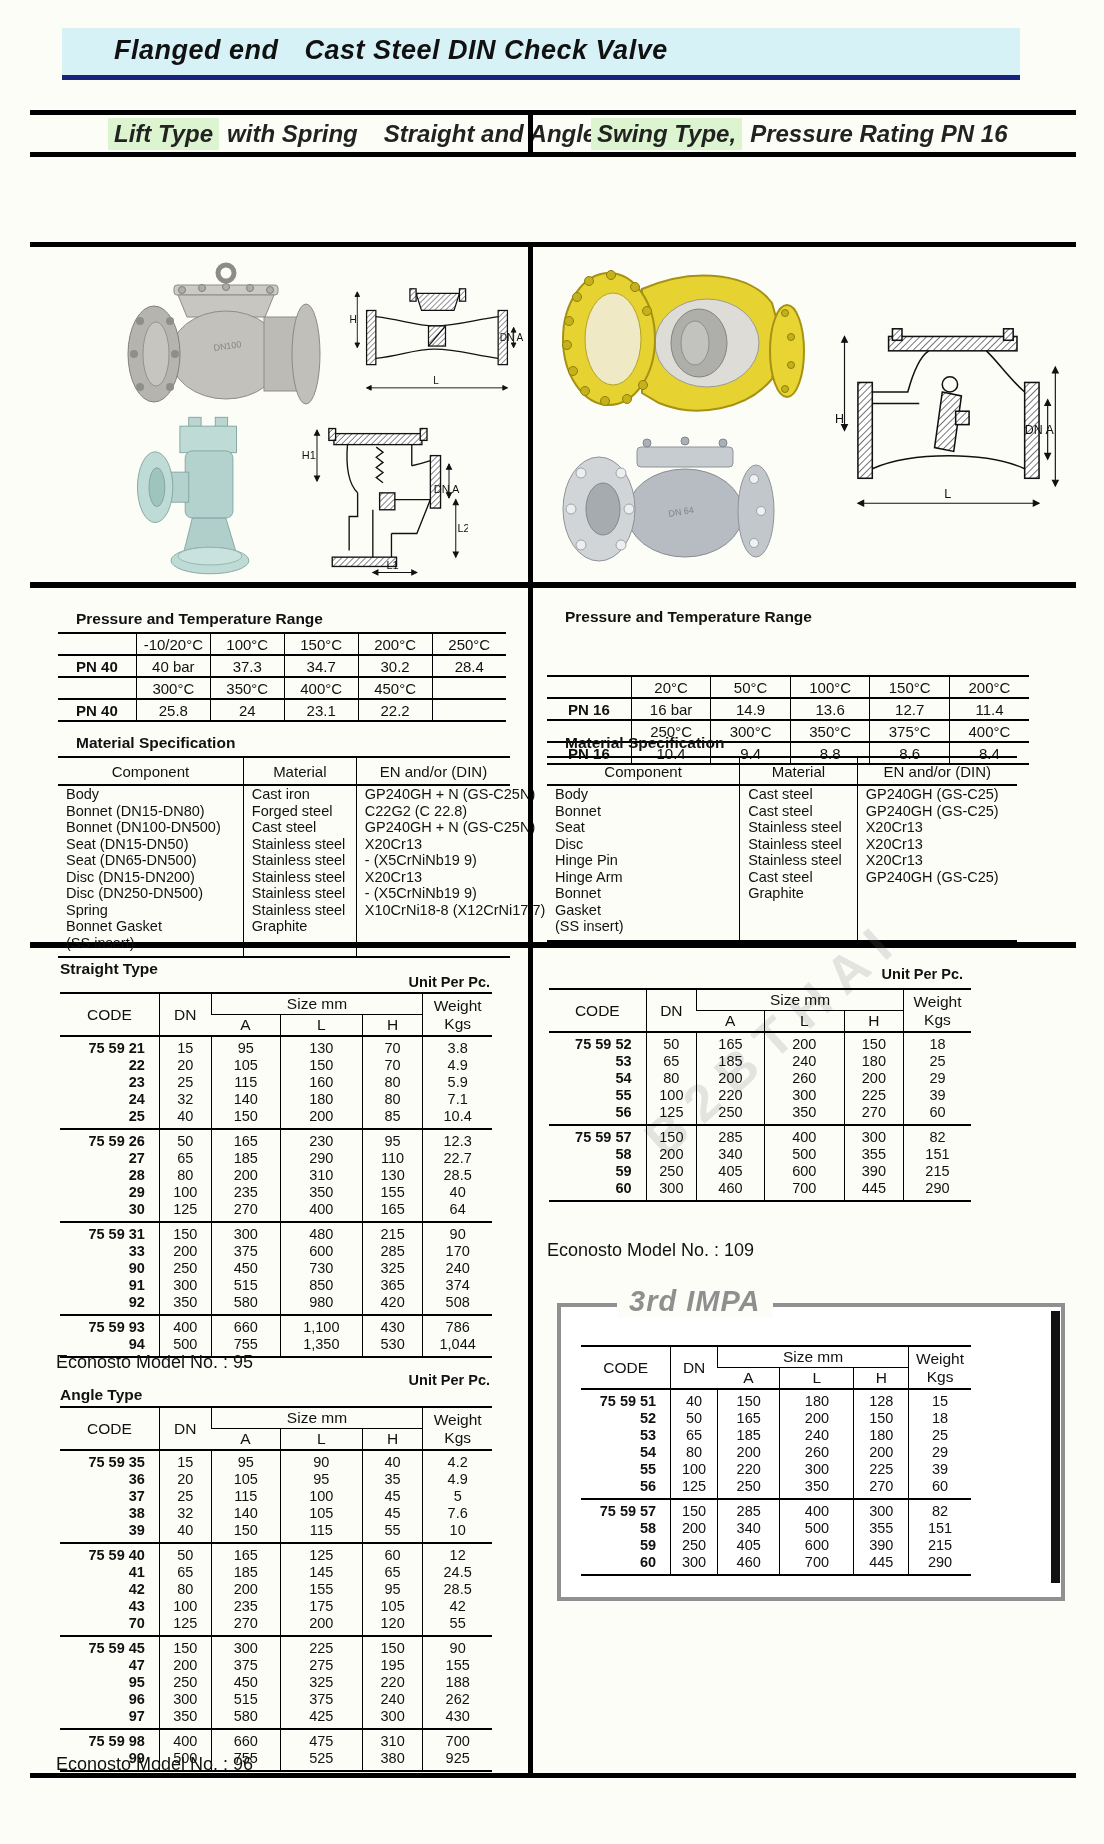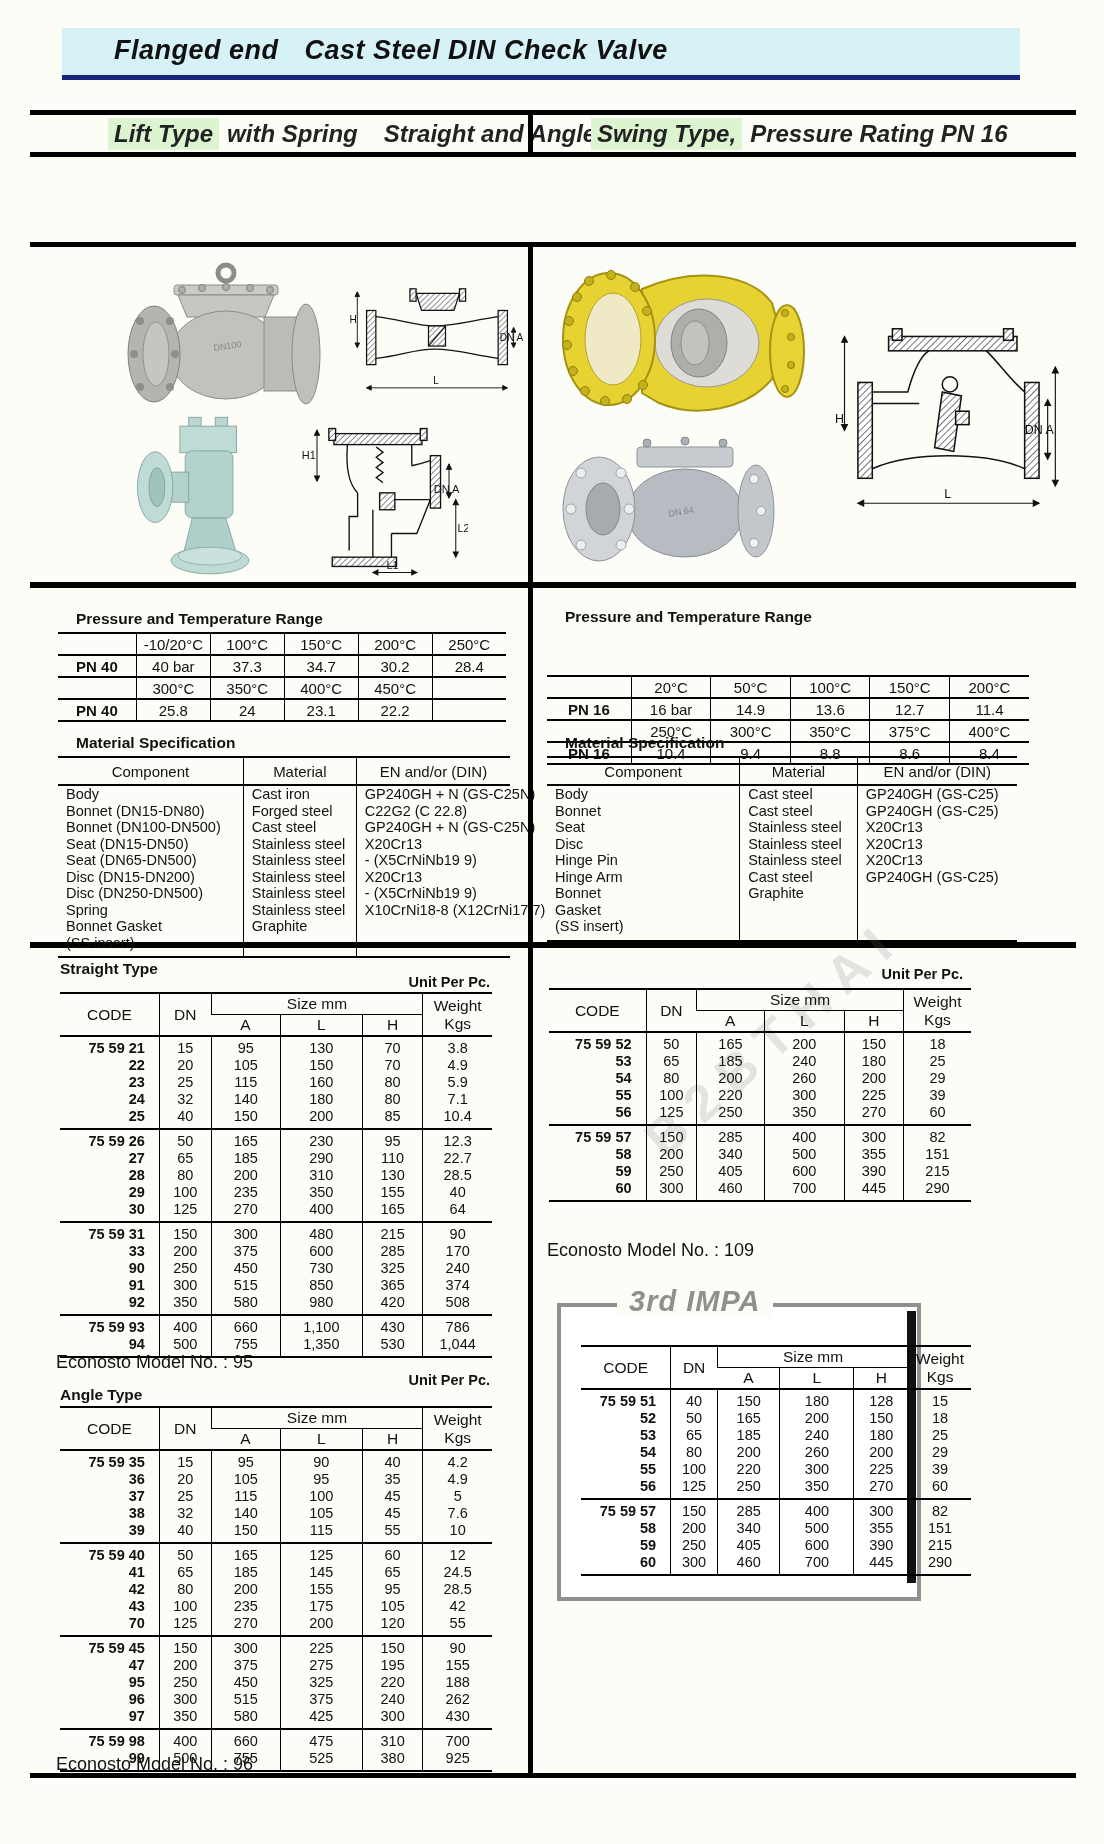--- a/index.html
+++ b/index.html
@@ -67,21 +67,21 @@
   table.dim th + th, table.dim td + td{border-left:1.5px solid #000;}
   table.dim th[rowspan]{border-left:1.5px solid #000;}
   table.dim th:first-child{border-left:none;}
   table.dim tbody{border-top:2px solid #000;}
   table.dim td{font-size:14.5px;line-height:17px;text-align:center;padding:0;white-space:nowrap;}
   table.dim td.code{text-align:right;padding-right:14px;font-weight:bold;}
   table.dim tbody tr:first-child td{padding-top:3px;}
   table.dim tbody tr:last-child td{padding-bottom:3px;}
 
   
-  .impa-box{position:absolute;left:24px;top:355px;width:364px;height:298px;border:4px solid #909090;
+  .impa-box{position:absolute;left:24px;top:355px;width:508px;height:298px;border:4px solid #909090;
             background:#fff;box-sizing:border-box;padding-left:12px;}
   .impa-shadow{position:absolute;right:1px;top:4px;width:9px;height:272px;background:#111;}
   .impa-legend{position:absolute;left:56px;top:-22px;background:#fdfdf8;padding:0 12px;
                font-size:29px;font-weight:bold;font-style:italic;color:#8f8f8f;letter-spacing:1px;}
 
   
   .watermark{position:absolute;left:-20px;top:60px;width:520px;text-align:center;font-size:52px;
              font-weight:bold;letter-spacing:14px;color:rgba(110,110,110,.18);
              transform:rotate(-42deg);transform-origin:center;pointer-events:none;}
 

